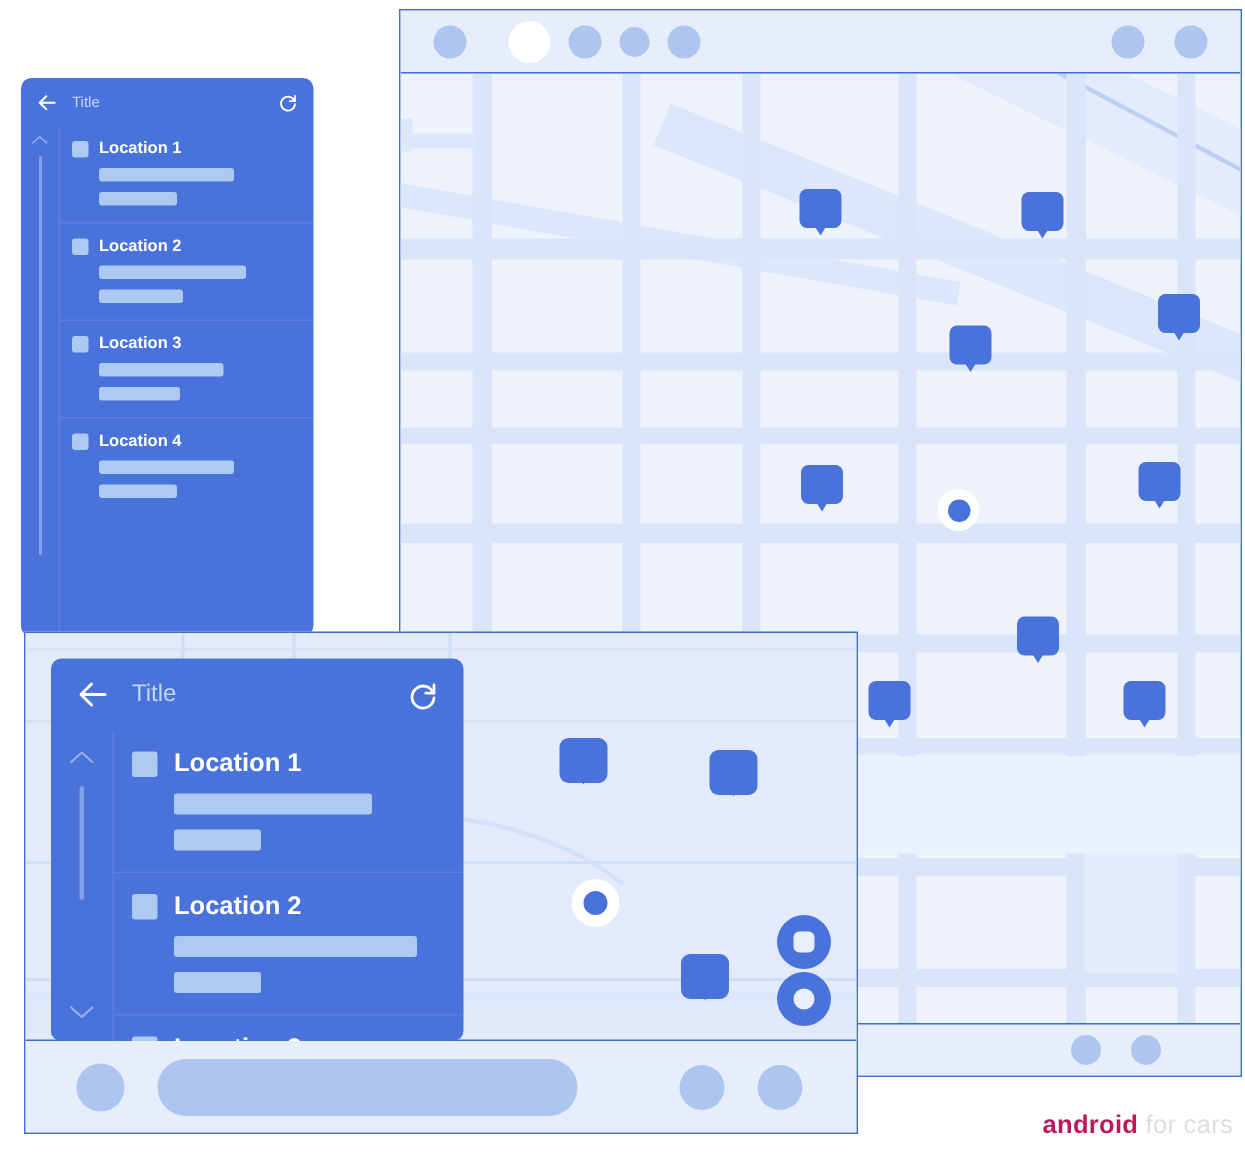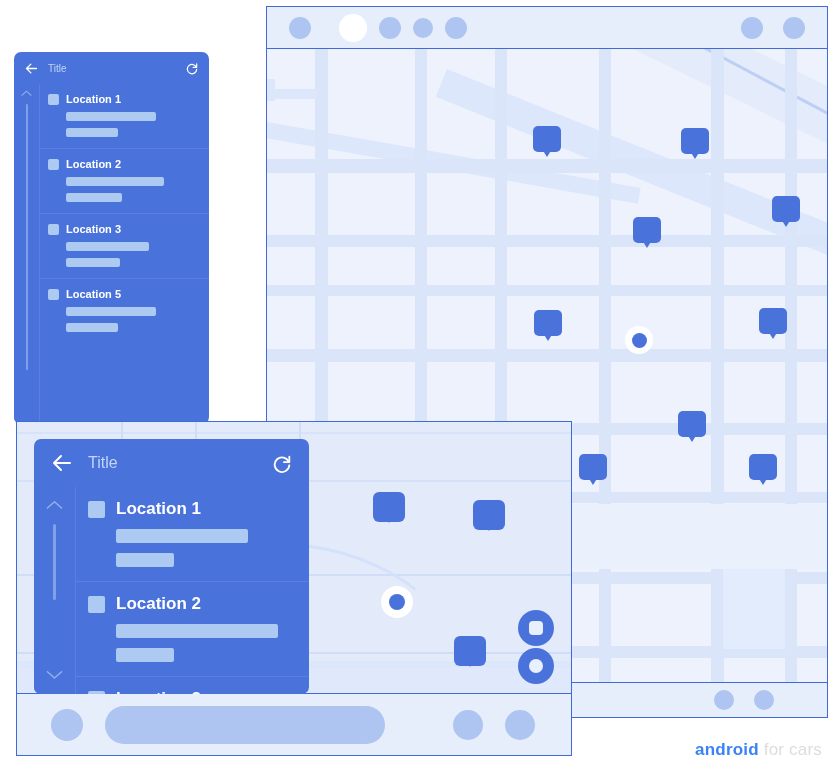--- a/index.html
+++ b/index.html
@@ -92,21 +92,21 @@
   #front-panel .sw{width:17px;height:17px;margin-right:11px;}
   .rowlabel{color:#ffffff;white-space:nowrap;font-weight:bold;}
   #back-panel .rowlabel{font-size:11px;}
   #front-panel .rowlabel{font-size:17px;}
   .bar{background:#accaf2;border-radius:2px;}
   #back-panel .bar{height:9px;margin-top:7px;margin-left:18px;}
   #front-panel .bar{height:14px;margin-top:10px;margin-left:28px;}
 
   
   #watermark{position:absolute;right:8px;bottom:8px;font-size:17px;color:#dddddd;letter-spacing:.2px;}
-  #watermark b{font-weight:bold;color:#3b82f6;}
+  #watermark b{font-weight:bold;color:#be185d;}
 </style>
 </head>
 <body>
 
 <div class="stage">
 
   <div class="window" id="back-window">
 
     <div class="map" id="back-map">
 
@@ -216,21 +216,21 @@
             <div class="rowhead">
               <span class="sw"></span>
               <span class="rowlabel">Location 3</span>
             </div>
             <div class="bar" style="width: 83px;"></div>
             <div class="bar" style="width: 54px;"></div>
           </div>
           <div class="row">
             <div class="rowhead">
               <span class="sw"></span>
-              <span class="rowlabel">Location 5</span>
+              <span class="rowlabel">Location 4</span>
             </div>
             <div class="bar" style="width: 90px;"></div>
             <div class="bar" style="width: 52px;"></div>
           </div>
         </div>
     </div>
   </div>
 
   <div class="window" id="front-window">
 

